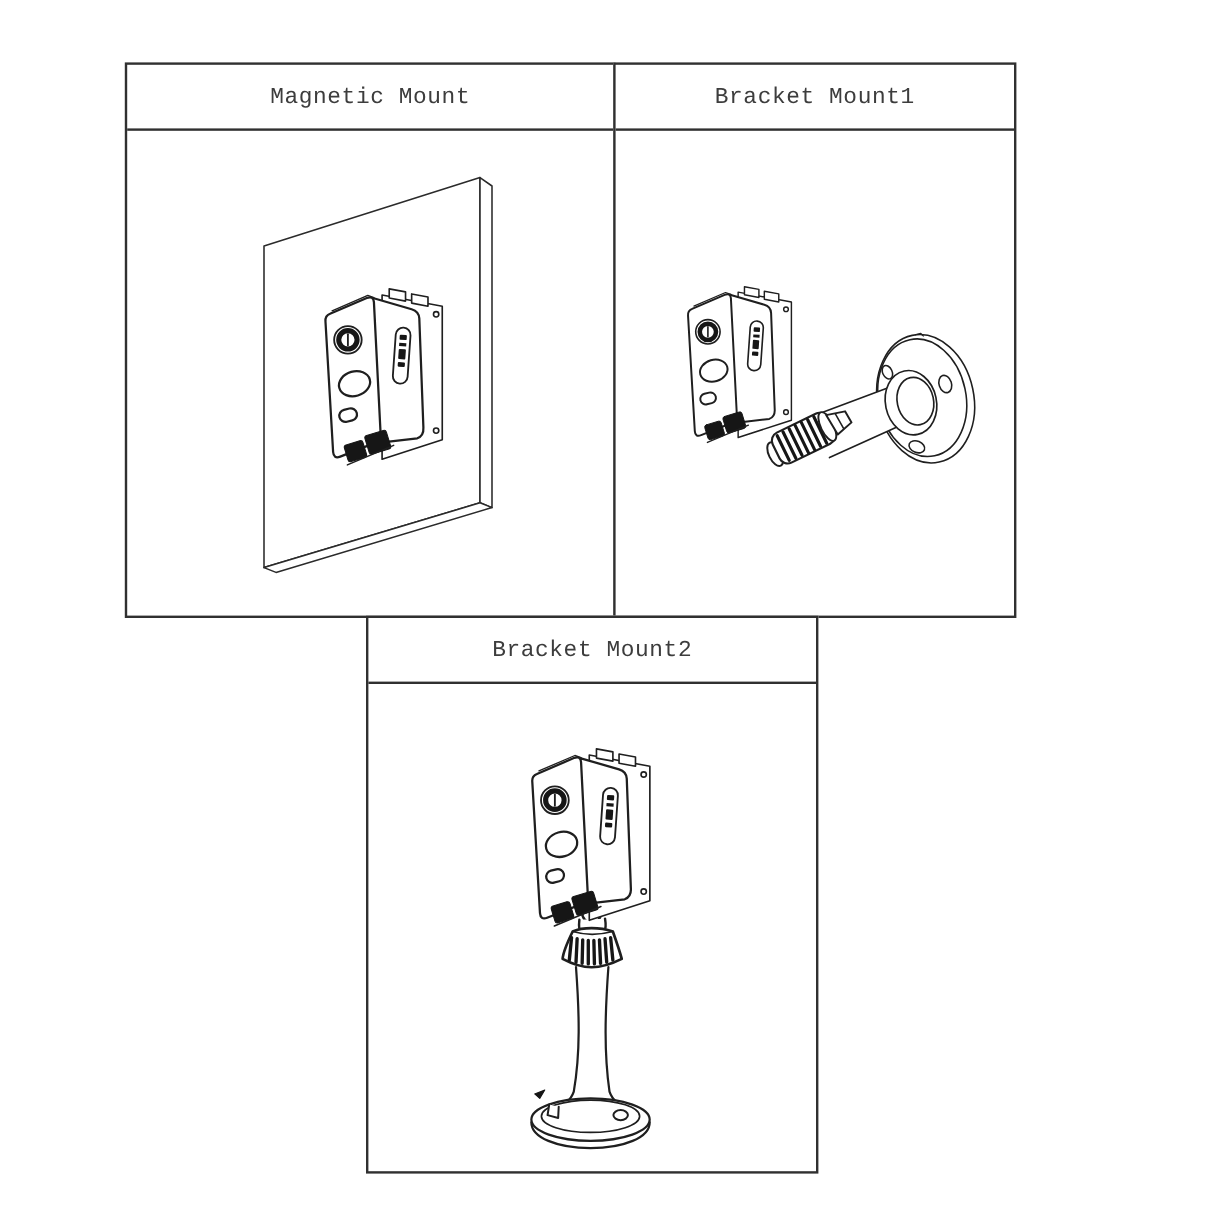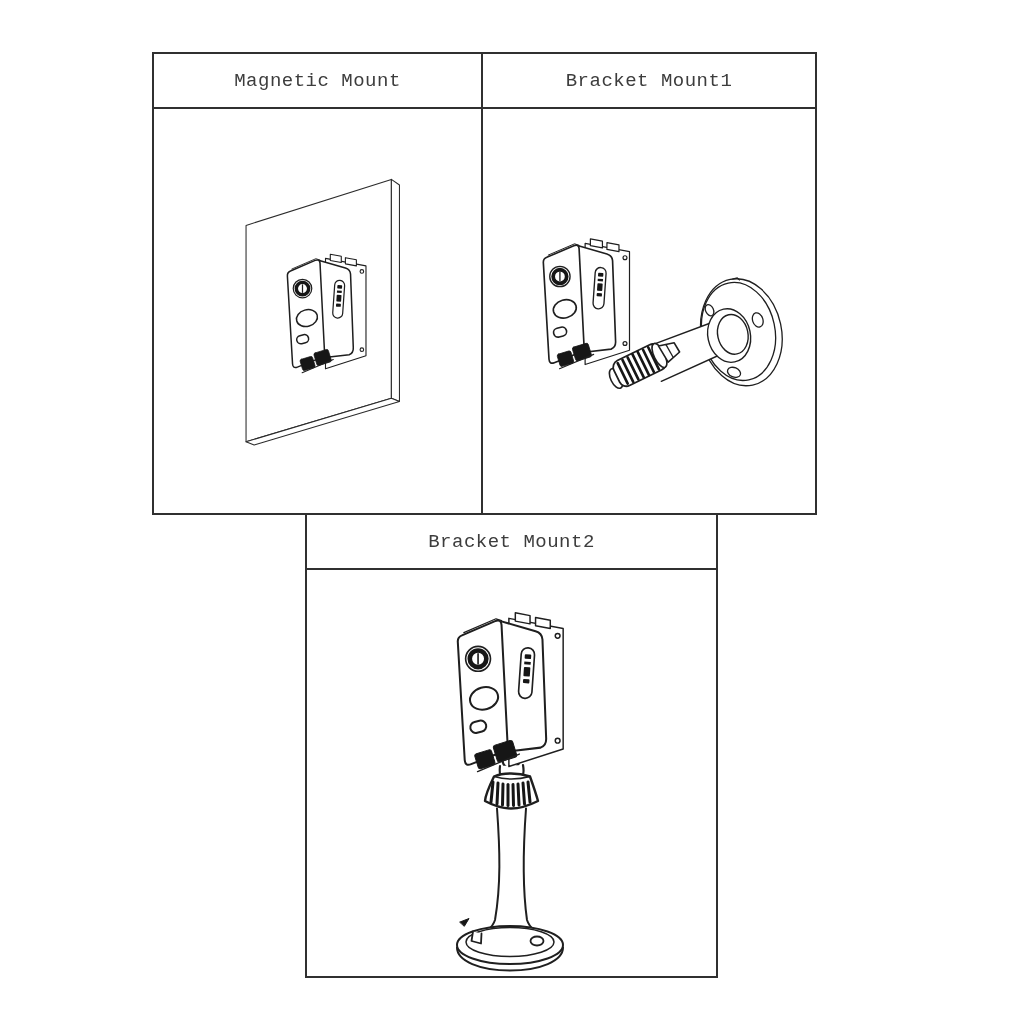--- a/index.html
+++ b/index.html
@@ -2,28 +2,28 @@
 <html><head>
 <meta charset="utf-8">
 <style>
   html,body{margin:0;padding:0;}
   body{width:1024px;height:1024px;background:#ffffff;overflow:hidden;
        font-family:"Liberation Mono","DejaVu Sans Mono",monospace;}
   .stage{position:absolute;left:0;top:0;width:1024px;height:1024px;background:#ffffff;}
   .top-row{position:absolute;left:104px;top:52px;width:817px;height:463px;display:flex;}
   .panel{box-sizing:border-box;border:2px solid #303030;background:#ffffff;
          display:flex;flex-direction:column;}
-  .panel.p-left{width:331px;margin-left:48px;}
+  .panel.p-left{width:409px;}
   .panel.p-right{width:336px;margin-left:-2px;}
   .panel-header{height:53px;flex:0 0 53px;border-bottom:2.5px solid #303030;
                 display:flex;align-items:center;justify-content:center;}
   .panel-title{font-size:19px;color:#3d3d3d;letter-spacing:.5px;white-space:pre;}
   .panel-body{flex:1;position:relative;overflow:hidden;}
   .illu{position:absolute;left:0;top:0;width:100%;height:100%;}
-  .bottom-panel{position:absolute;left:305px;top:513px;width:413px;height:465px;}
+  .bottom-panel{position:absolute;left:305px;top:513px;width:377px;height:465px;}
   .defs-holder{position:absolute;width:0;height:0;overflow:hidden;}
 </style>
 </head>
 <body>
 
 <svg class="defs-holder" aria-hidden="true">
   <defs>
     <g id="cam-symbol" stroke="#1f1f1f" fill="none" stroke-linejoin="round" stroke-linecap="round">
 
       <g stroke-width="1.6">

